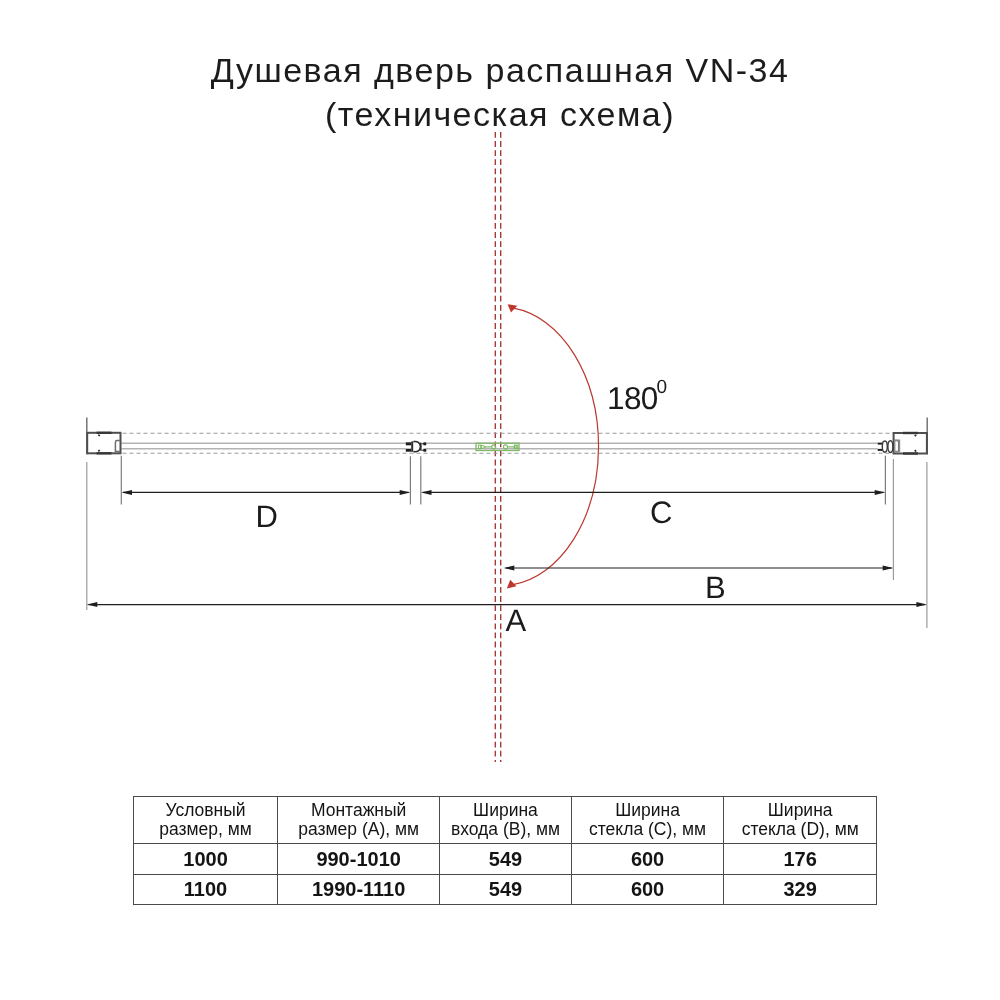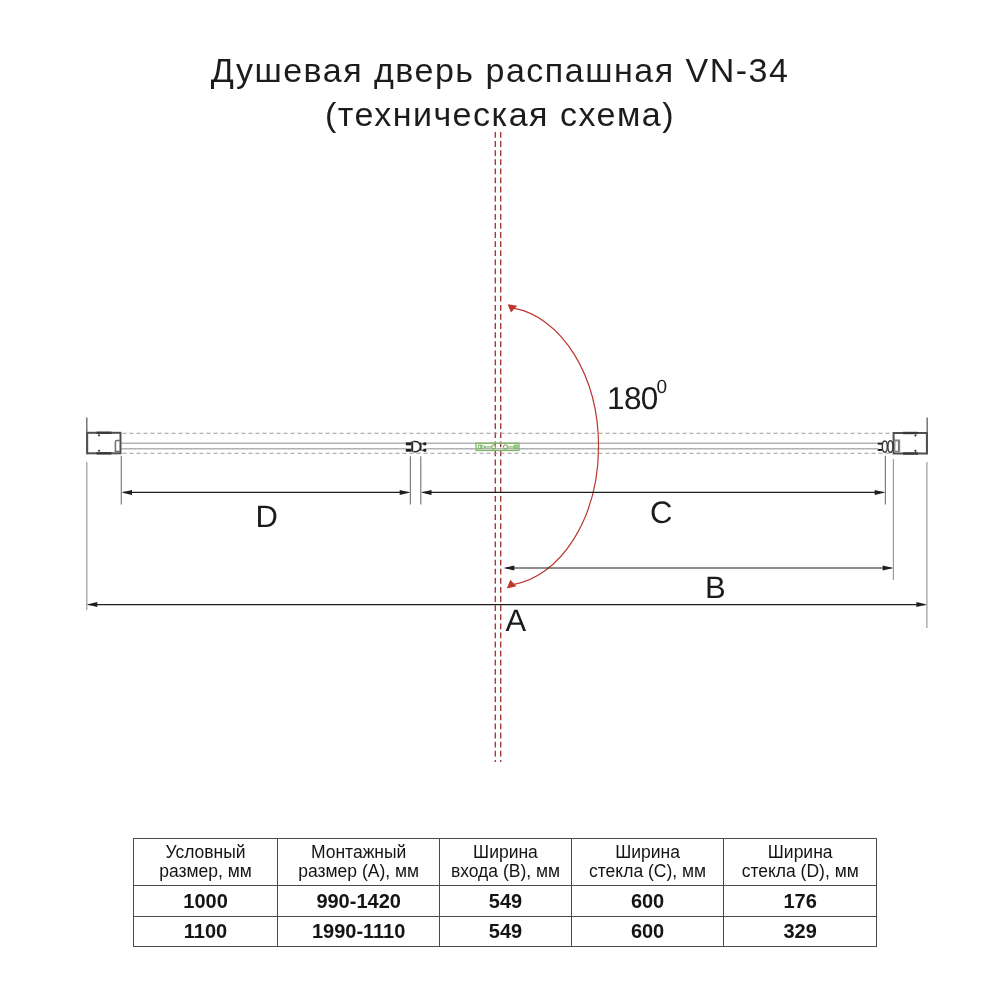--- a/index.html
+++ b/index.html
@@ -1,19 +1,19 @@
 <!DOCTYPE html>
 <html><head>
 <meta charset="utf-8">
 <style>
   html,body{margin:0;padding:0;background:#fff;}
   body{width:1000px;height:1000px;position:relative;font-family:"Liberation Sans",sans-serif;color:#1b1b1b;overflow:hidden;}
   .title{position:absolute;top:4px;left:0;width:1000px;text-align:center;font-size:34px;line-height:44px;color:#1c1c1c;letter-spacing:1.5px;margin-top:44px;}
   svg{position:absolute;top:0;left:0;}svg text{text-rendering:geometricPrecision;}
-  table.spec{position:absolute;left:133px;top:838px;width:744px;border-collapse:collapse;table-layout:fixed;color:#141414;}
+  table.spec{position:absolute;left:133px;top:796px;width:744px;border-collapse:collapse;table-layout:fixed;color:#141414;}
   table.spec td{border:1px solid #4a4a4a;text-align:center;vertical-align:middle;padding:0;}
   table.spec .hd{font-size:17.5px;line-height:19.5px;height:47px;}
   table.spec .dt{font-size:20px;font-weight:bold;}
 </style>
 </head>
 <body>
 
 <div class="title">Душевая дверь распашная VN‑34<br>(техническая схема)</div>
 
 <svg width="1000" height="790" viewBox="0 0 1000 790">
@@ -157,21 +157,21 @@
   <tbody>
       <tr class="hd">
     <td>Условный<br>размер, мм</td>
     <td>Монтажный<br>размер (А), мм</td>
     <td>Ширина<br>входа (B), мм</td>
     <td>Ширина<br>стекла (C), мм</td>
     <td>Ширина<br>стекла (D), мм</td>
   </tr>
   <tr class="dt" style="height:31px">
         <td>1000</td>
-        <td>990-1420</td>
+        <td>990-1010</td>
         <td>549</td>
         <td>600</td>
         <td>176</td>
       </tr>
   <tr class="dt" style="height:30px">
         <td>1100</td>
         <td>1990-1110</td>
         <td>549</td>
         <td>600</td>
         <td>329</td>

